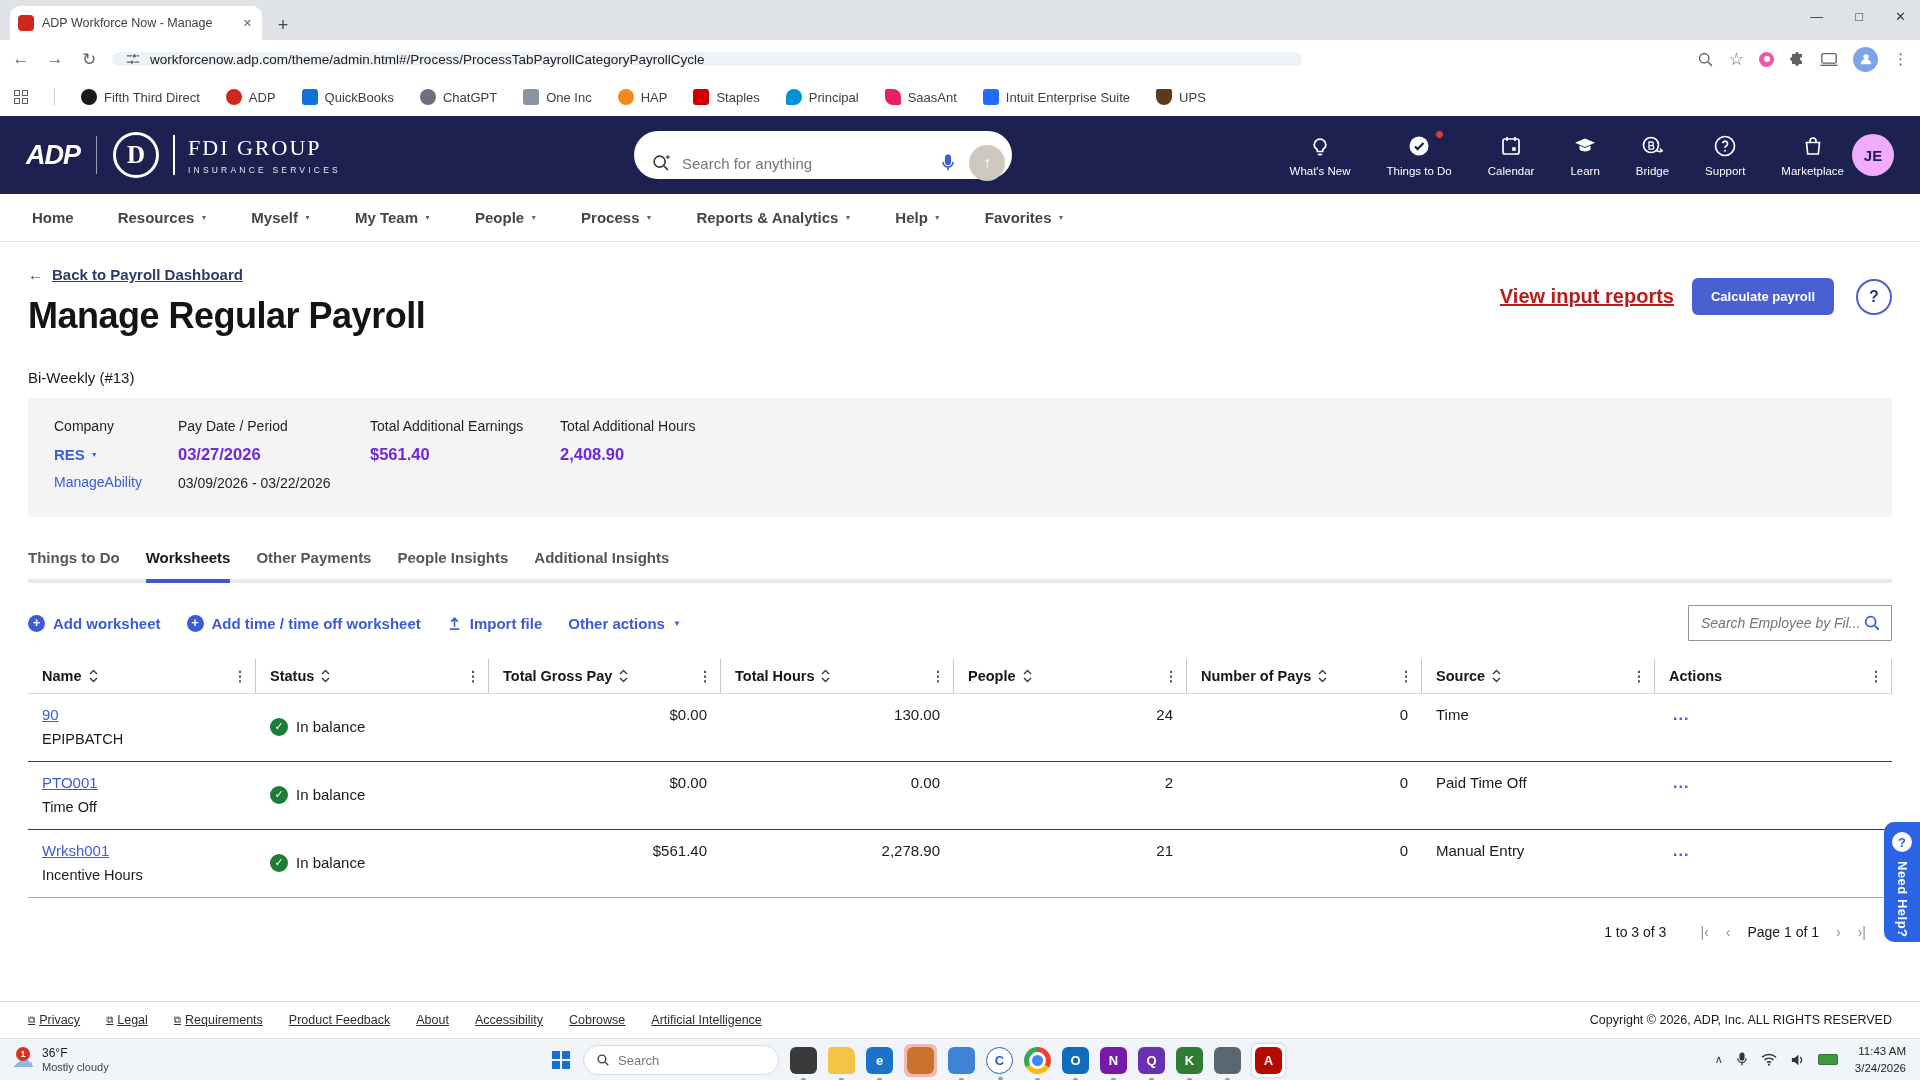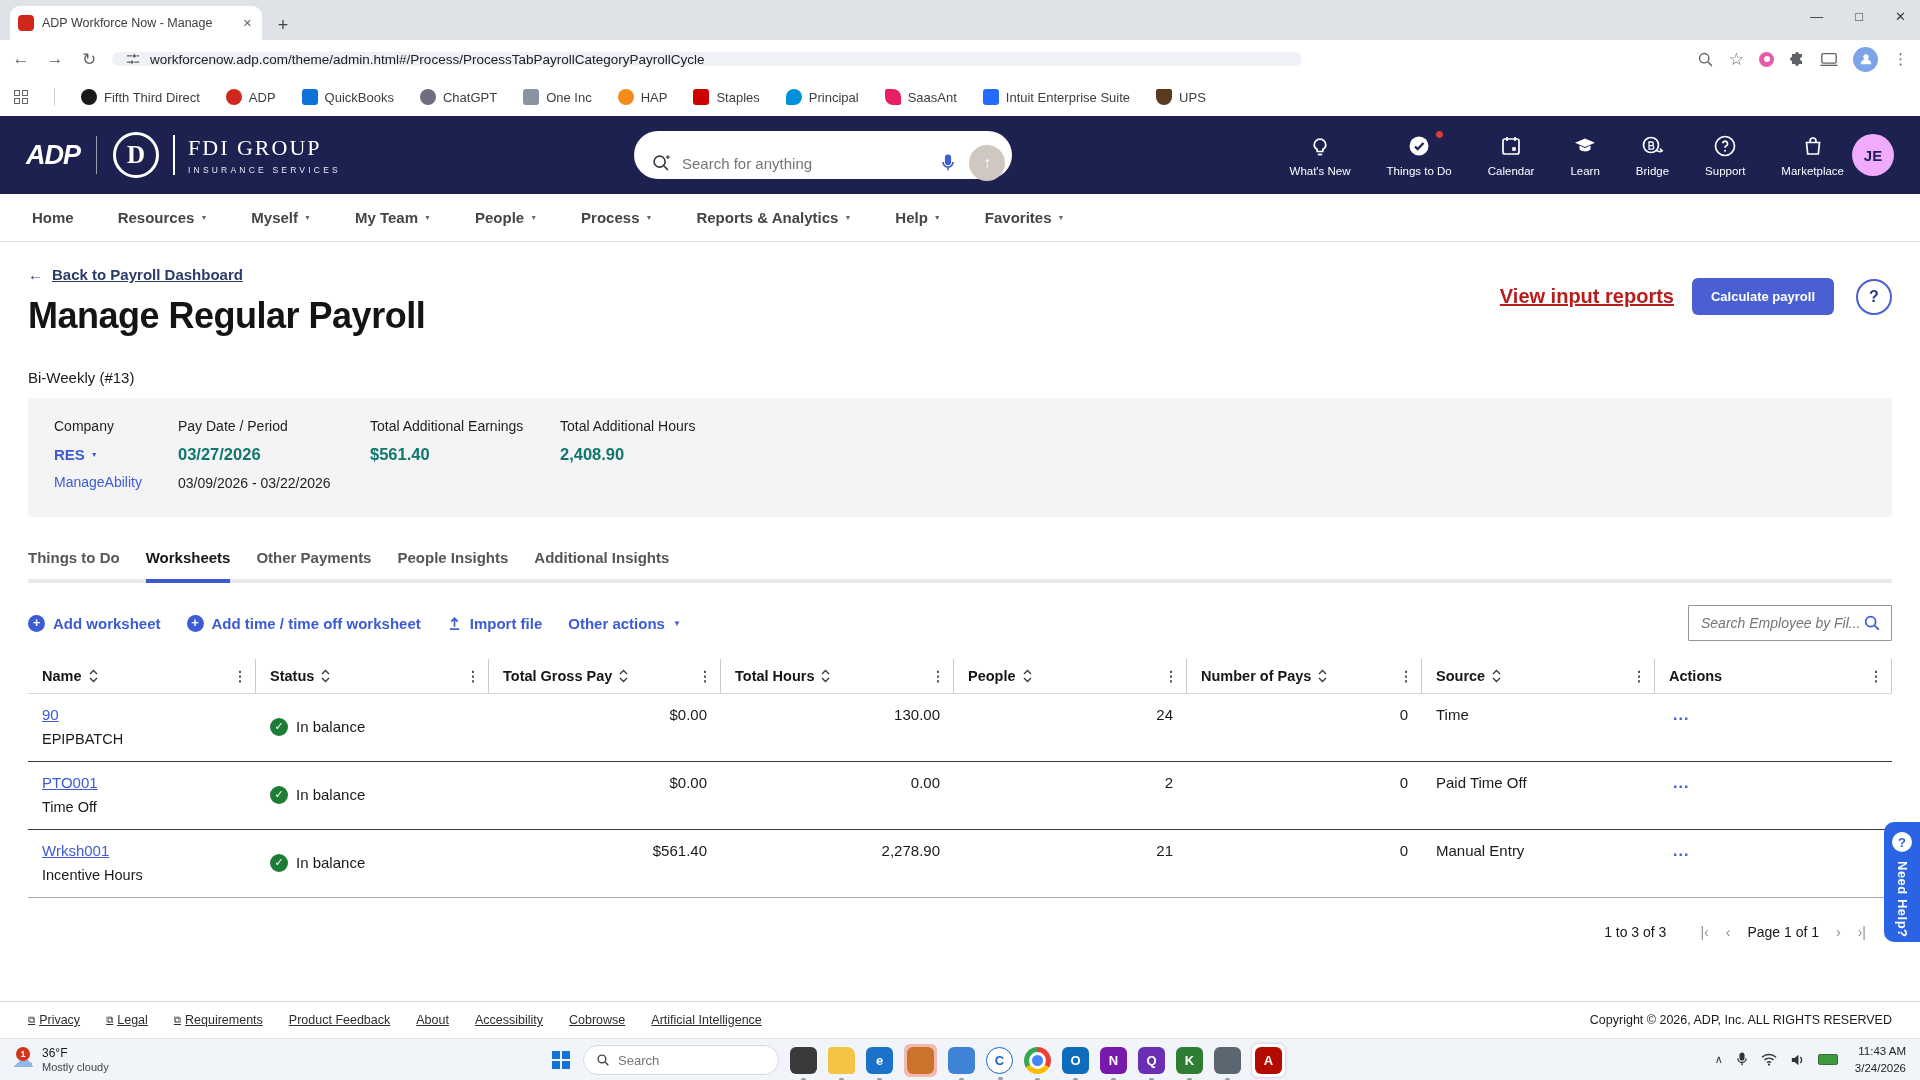--- a/index.html
+++ b/index.html
@@ -54,21 +54,21 @@
 .backrow .bl{text-decoration:underline}
 .ptitle{font-size:36px;font-weight:bold;color:#141414;margin-top:12px;letter-spacing:-.5px}
 .titleactions{position:absolute;top:36px;right:28px;display:flex;align-items:center;gap:18px}
 .vlink{color:#b91c1c;font-weight:bold;font-size:20px;text-decoration:underline}
 .calcbtn{background:#4a60d2;color:#fff;font-weight:bold;font-size:13px;padding:11px 19px;border-radius:6px;border:0;font-family:inherit}
 .helpcirc{width:36px;height:36px;border-radius:50%;border:2px solid #4a60d2;color:#27348b;display:flex;align-items:center;justify-content:center;font-weight:bold;font-size:16px;margin-left:4px;background:#fff}
 .cycle{margin-top:32px;font-size:15px}
 .sumbox{margin-top:12px;background:#f4f4f5;border-radius:4px;padding:20px 26px 26px;display:flex}
 .sc1{width:124px}.sc2{width:192px}.sc3{width:190px}
 .slabel{font-size:14px;color:#1f1f1f}
-.sval{margin-top:11px;font-size:16.5px;font-weight:bold;color:#0f766e}
+.sval{margin-top:11px;font-size:16.5px;font-weight:bold;color:#6d28d9}
 .sblue{color:#3d5bd4;font-weight:bold;font-size:15px;margin-top:12px;display:flex;align-items:center;gap:6px}
 .ssub{margin-top:11px;font-size:14px;color:#3d5bd4}
 .speriod{margin-top:11px;font-size:14px;color:#1f1f1f}
 .tabswrap{margin-top:32px;position:relative}
 .tabrow{display:flex;gap:26px;font-size:15px;color:#565656;font-weight:bold;position:relative;z-index:1}
 .ptab{padding-bottom:13px;border-bottom:4px solid transparent;white-space:nowrap}
 .ptab.active{color:#161616;border-bottom-color:#3e58d2}
 .tabline{position:absolute;left:0;right:0;bottom:0;height:4px;background:#e9e9ea}
 .actrow{margin-top:22px;display:flex;align-items:center;gap:26px;font-size:15px;font-weight:bold;color:#3d5bd4}
 .alink{display:flex;align-items:center;gap:8px;white-space:nowrap}

